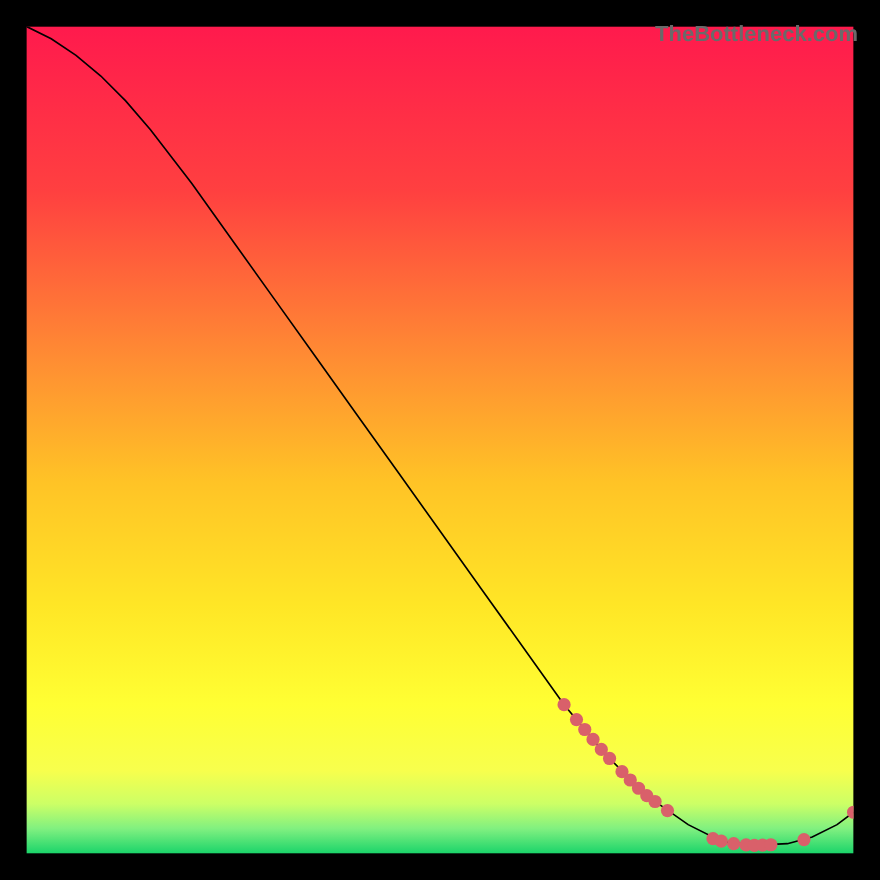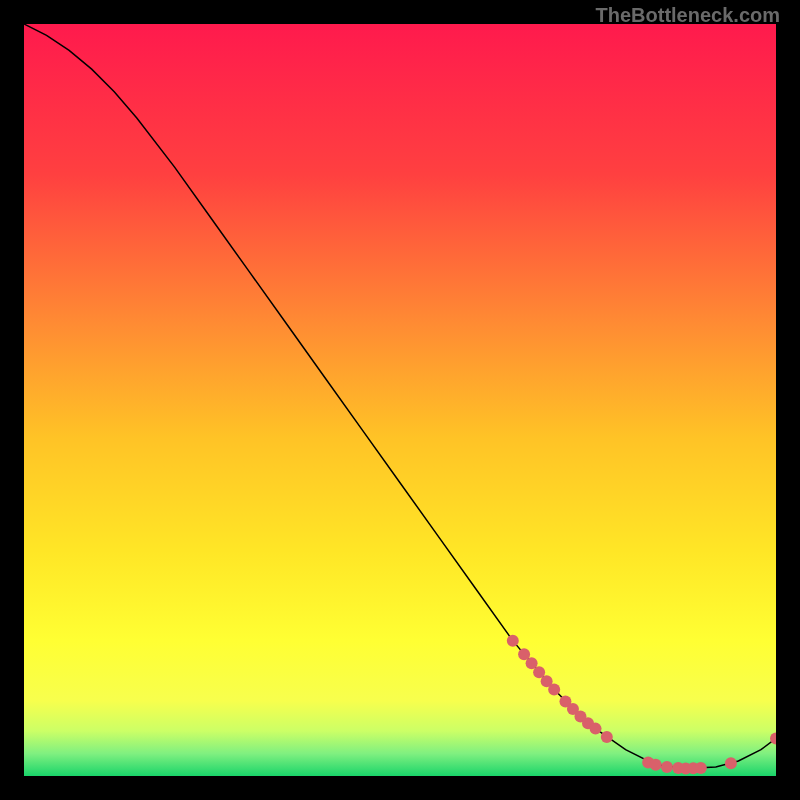--- a/index.html
+++ b/index.html
@@ -5,21 +5,21 @@
   * { margin: 0; padding: 0; box-sizing: border-box; }
   body {
     width: 800px;
     height: 800px;
     background: #000;
     position: relative;
     font-family: Arial, sans-serif;
   }
   .watermark {
     position: absolute;
-    top: 4px;
+    top: 20px;
     right: 20px;
     font-size: 20px;
     font-weight: bold;
     color: #6a6a6a;
     z-index: 10;
   }
   .plot {
     position: absolute;
     left: 24px;
     top: 24px;

